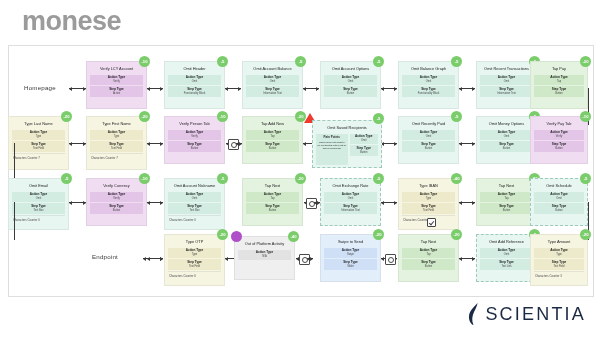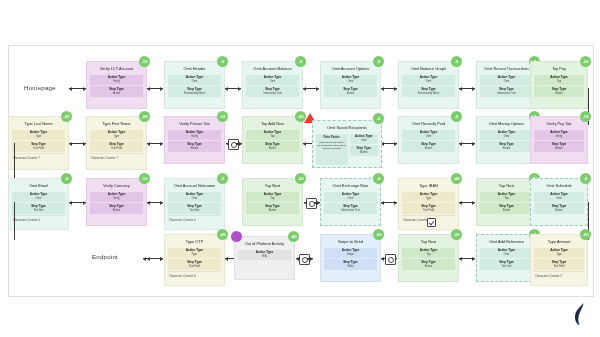--- a/index.html
+++ b/index.html
@@ -133,20 +133,21 @@
   .sci .word{
     font-size:18px;letter-spacing:2.2px;color:#1b2a44;
     font-family:"Liberation Sans", sans-serif;font-weight:400;
   }
 </style>
 </head>
 <body>
 
 <div id="canvas">
 
+  <div class="brand">monese</div>
 
   <div class="board"></div>
 
   <div class="lane-label" style="left:24px;top:84px;">Homepage</div>
   <div class="lane-label" style="left:92px;top:253px;">Endpoint</div>
 
   <div class="conn" style="left:69px;top:88px;width:17px;"></div>
   <div class="conn" style="left:147px;top:88px;width:16px;"></div>
   <div class="conn" style="left:225px;top:88px;width:16px;"></div>
   <div class="conn" style="left:303px;top:88px;width:16px;"></div>
@@ -584,15 +585,16 @@
     <div class="ccount">Characters Counter 3</div>
   </div>
   <div class="badge g" style="left:580px;top:229px;">-20</div>
 
   <div class="conn" style="left:143px;top:258px;width:20px;"></div>
 
   <div class="sci">
     <svg class="mark" viewBox="0 0 12 22">
       <path d="M9.5 0 C6 4 1.5 7.5 1 13 C.6 17.5 3 21.5 5.5 22 C3.5 18 4 13 6 9 C7.6 5.8 9.2 2.8 9.5 0 Z" fill="#1b2a44"></path>
     </svg>
+    <span class="word">SCIENTIA</span>
   </div>
 
 </div>
 
 </body></html>

